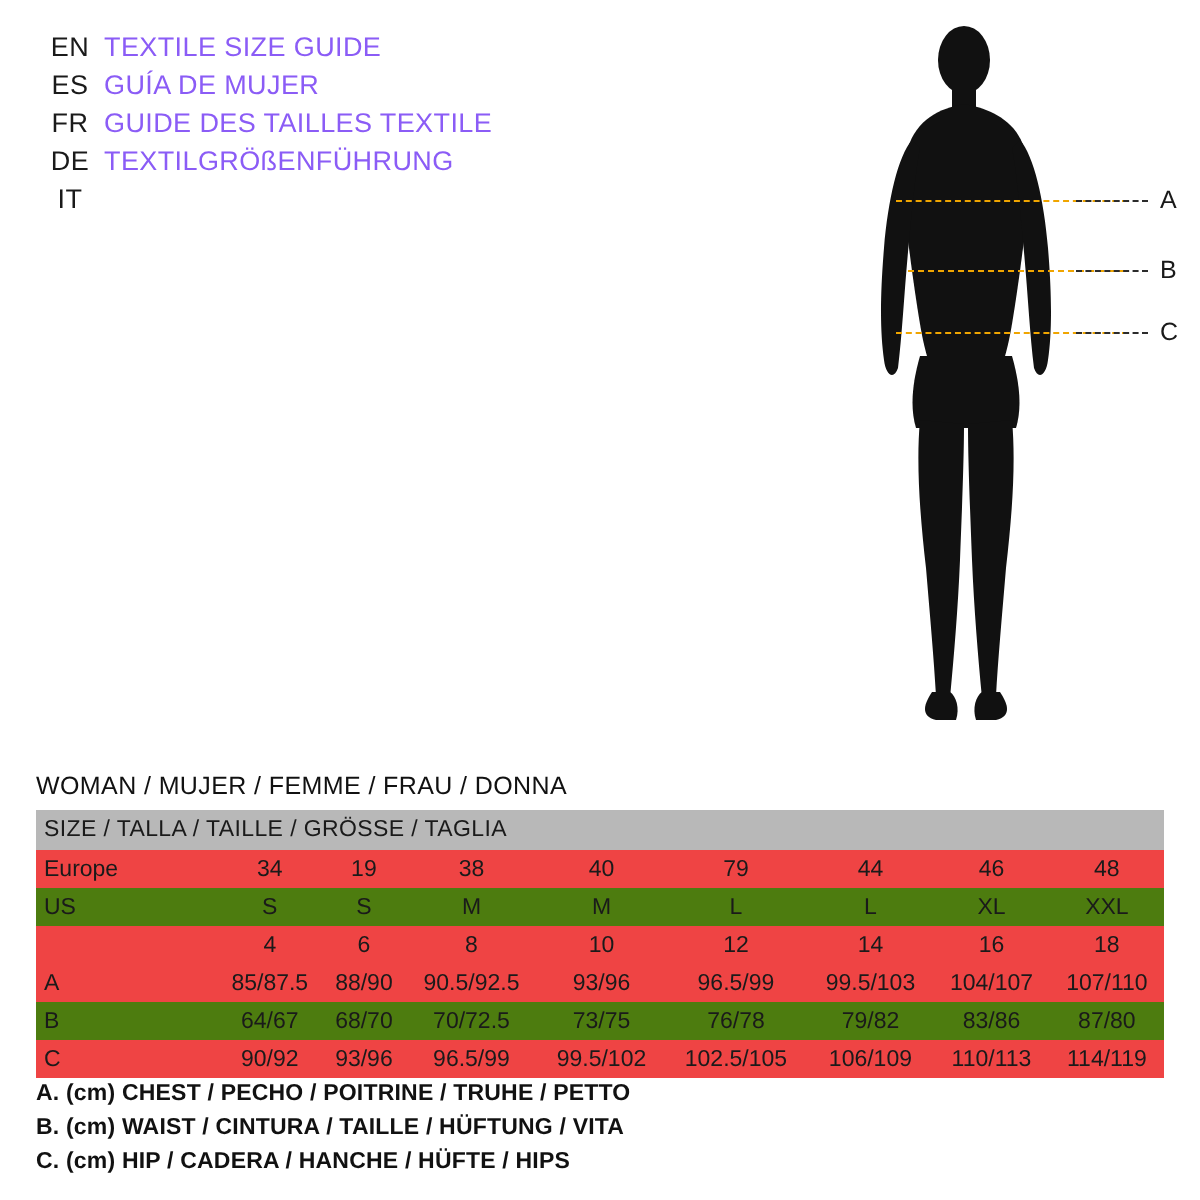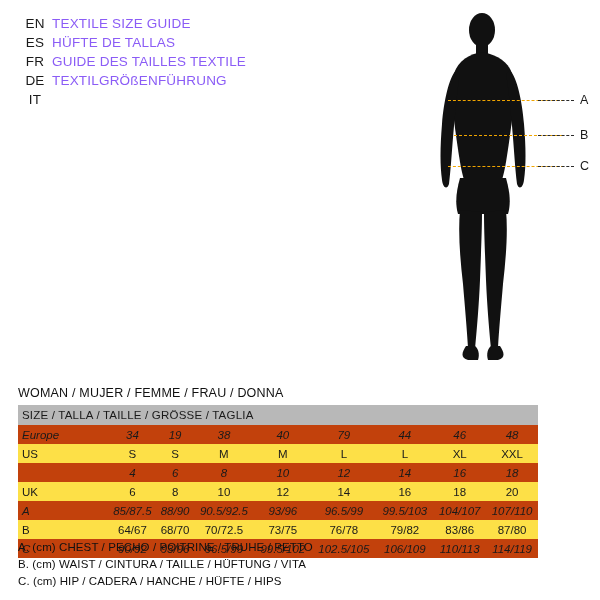--- a/index.html
+++ b/index.html
@@ -74,21 +74,21 @@
   }
   .woman-title {
     font-size: 12.5px;
     font-weight: normal;
     letter-spacing: 0.2px;
     margin-bottom: 5px;
     color: #111;
   }
   table.size-table {
     border-collapse: collapse;
-    width: 520px;
+    width: 564px;
     font-size: 11.5px;
   }
   table.size-table td,
   table.size-table th {
     padding: 2px 0 2px 0;
     text-align: center;
     font-weight: normal;
     color: #1a1a1a;
     height: 15px;
     line-height: 14px;
@@ -100,49 +100,49 @@
     width: 86px;
   }
   tr.head-row td {
     background: #b8b8b8;
     text-align: left;
     font-size: 11.5px;
     letter-spacing: 0.2px;
     padding-left: 4px;
     height: 16px;
   }
-  tr.zebra-light td { background: #c2410c; font-style: italic; }
-  tr.zebra-dark td { background: #fde047; }
+  tr.zebra-light td { background: #ef4444; }
+  tr.zebra-dark td { background: #4d7c0f; }
 
   
   .legend {
     position: absolute;
     left: 18px;
     top: 541px;
     width: 564px;
   }
   .legend-row {
     font-size: 11.5px;
-    font-weight: normal;
+    font-weight: bold;
     letter-spacing: 0.1px;
     height: 17px;
     color: #111;
   }
 </style>
 </head>
 <body>
 
 <div class="lang-block">
   <div class="lang-row">
     <span class="lang-code">EN</span>
     <span class="lang-text">TEXTILE SIZE GUIDE</span>
   </div>
   <div class="lang-row">
     <span class="lang-code">ES</span>
-    <span class="lang-text">HÜFTE DE TALLAS</span>
+    <span class="lang-text">GUÍA DE MUJER</span>
   </div>
   <div class="lang-row">
     <span class="lang-code">FR</span>
     <span class="lang-text">GUIDE DES TAILLES TEXTILE</span>
   </div>
   <div class="lang-row">
     <span class="lang-code">DE</span>
     <span class="lang-text">TEXTILGRÖßENFÜHRUNG</span>
   </div>
   <div class="lang-row">
@@ -242,31 +242,20 @@
         <td>4</td>
         <td>6</td>
         <td>8</td>
         <td>10</td>
         <td>12</td>
         <td>14</td>
         <td>16</td>
         <td>18</td>
       </tr>
 
-      <tr class="zebra-dark">
-        <td class="lbl">UK</td>
-        <td>6</td>
-        <td>8</td>
-        <td>10</td>
-        <td>12</td>
-        <td>14</td>
-        <td>16</td>
-        <td>18</td>
-        <td>20</td>
-      </tr>
 
       <tr class="zebra-light">
         <td class="lbl">A</td>
         <td>85/87.5</td>
         <td>88/90</td>
         <td>90.5/92.5</td>
         <td>93/96</td>
         <td>96.5/99</td>
         <td>99.5/103</td>
         <td>104/107</td>

